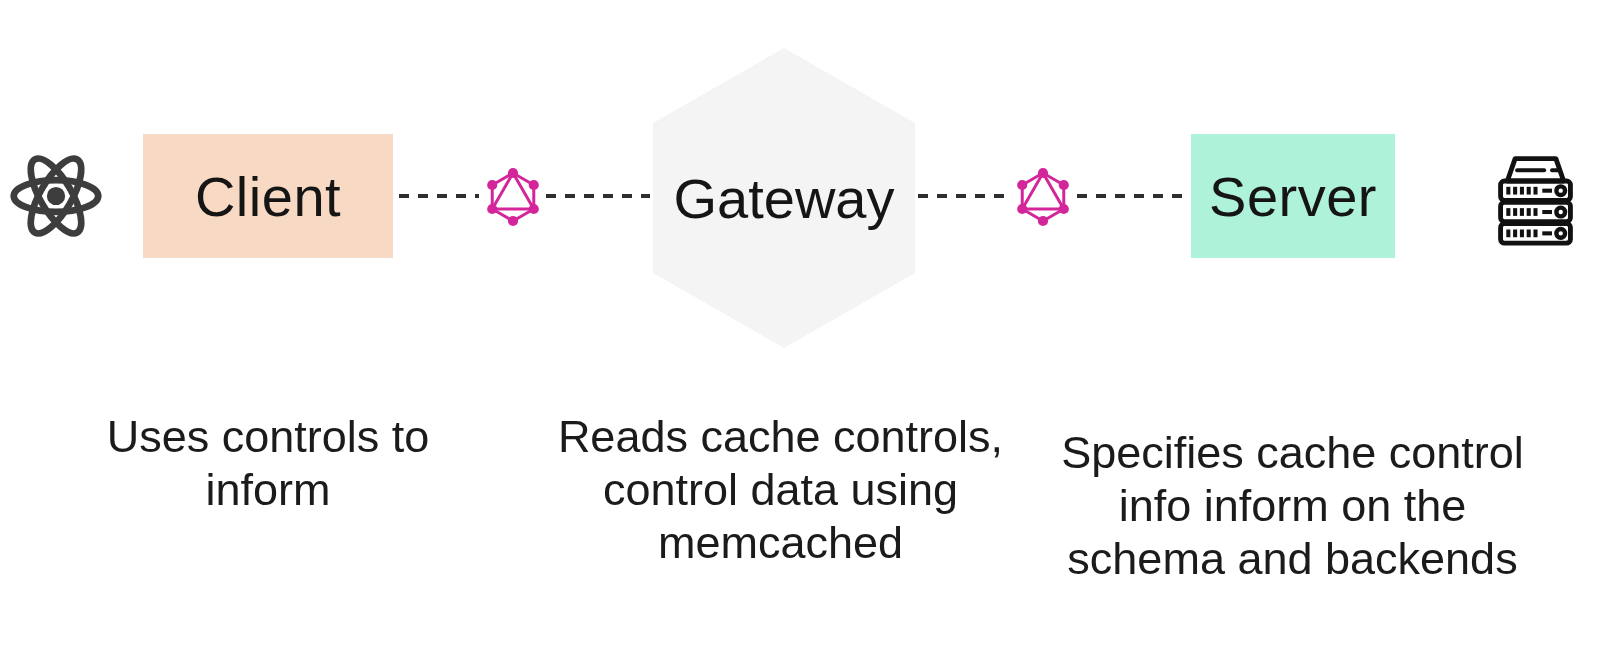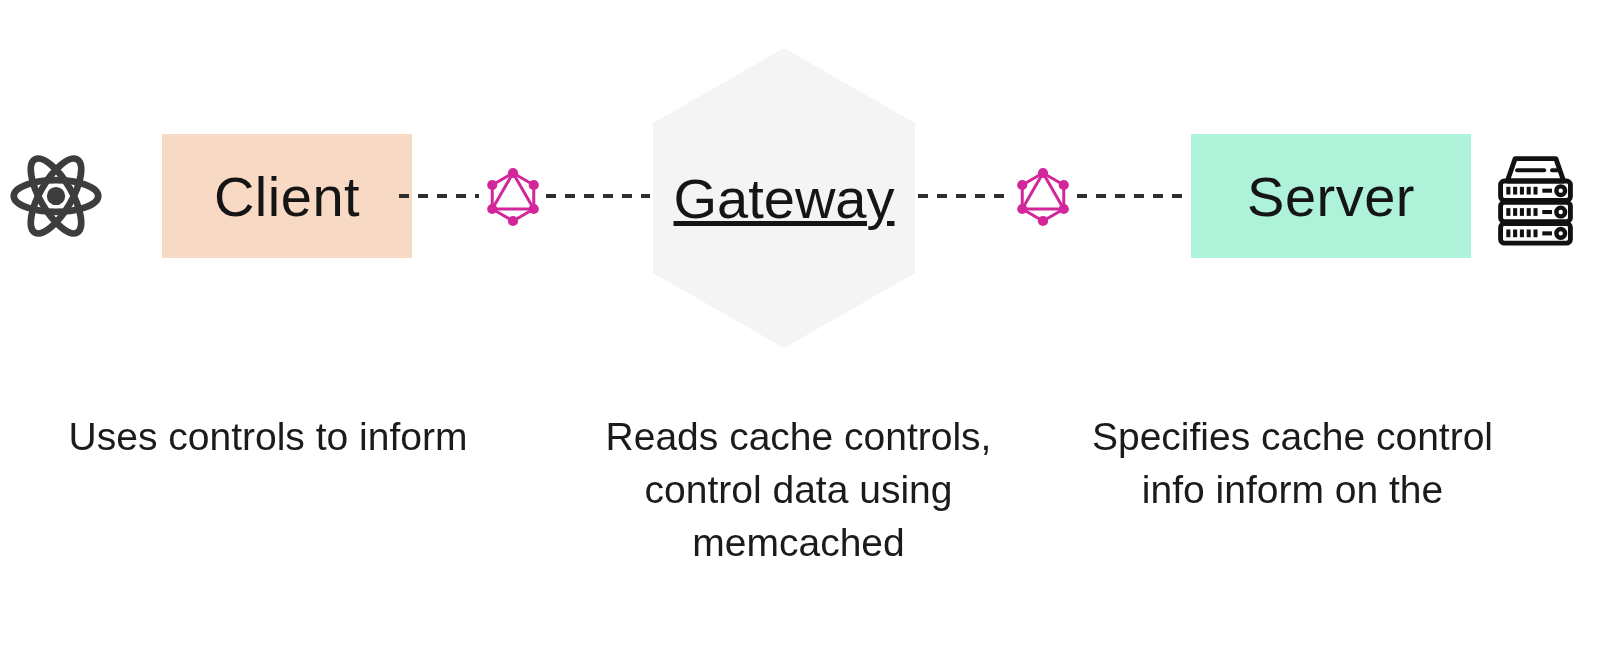--- a/index.html
+++ b/index.html
@@ -19,34 +19,33 @@
 
   
   .node-box {
     display: flex;
     align-items: center;
     justify-content: center;
     font-size: 56px;
     color: #151515;
     letter-spacing: 0.5px;
   }
-  .client-box  { left: 143px; top: 134px; width: 250px; height: 124px; background: #f8dac4; margin-left: 19px; }
-  .server-box  { left: 1191px; top: 134px; width: 280px; height: 124px; background: #aef3d9; }
+  .client-box  { left: 143px; top: 134px; width: 250px; height: 124px; background: #f8dac4; }
+  .server-box  { left: 1191px; top: 134px; width: 204px; height: 124px; background: #aef3d9; }
 
   
   .hexagon {
     left: 653px; top: 48px; width: 262px; height: 300px;
     background: #f4f4f4;
     clip-path: polygon(50% 0%, 100% 25%, 100% 75%, 50% 100%, 0% 75%, 0% 25%);
     display: flex;
     align-items: center;
     justify-content: center;
     font-size: 56px;
     color: #151515;
-    text-decoration: underline;
   }
 
   
   .dash {
     height: 4px;
     top: 194px;
     background: repeating-linear-gradient(90deg, #2e2e2e 0 10px, transparent 10px 19px);
   }
   .dash-1a { left: 399px; width: 80px; }
   .dash-1b { left: 546px; width: 104px; }
@@ -56,27 +55,27 @@
   
   .react-icon   { left: 8px;    top: 148px; width: 96px; height: 96px; }
   .gql-icon-1   { left: 483px;  top: 167px; width: 60px; height: 60px; }
   .gql-icon-2   { left: 1013px; top: 167px; width: 60px; height: 60px; }
   .rack-icon    { left: 1487px; top: 146px; width: 97px; height: 101px; }
 
   
   .caption {
     top: 410px;
     text-align: center;
-    font-size: 39px;
+    font-size: 45px;
     line-height: 53px;
     color: #1b1b1b;
   }
   .caption-client  { left: 38px;   width: 460px; }
-  .caption-gateway { left: 571px;  width: 455px; }
-  .caption-server  { left: 1060px; width: 465px; }
+  .caption-gateway { left: 553px;  width: 455px; }
+  .caption-server  { left: 1060px; width: 465px; margin-top: 16px; }
 </style>
 </head>
 <body>
 
 <div class="canvas">
 
   <div class="abs react-icon">
     <svg viewBox="0 0 100 100" width="100%" height="100%">
       <g stroke="#3d3d3d" stroke-width="7" fill="none">
         <ellipse cx="50" cy="50" rx="44" ry="16.5"></ellipse>
@@ -183,15 +182,16 @@
 
   <div class="abs caption caption-gateway">
     <div>Reads cache controls,</div>
     <div>control data using</div>
     <div>memcached</div>
   </div>
 
   <div class="abs caption caption-server">
     <div>Specifies cache control</div>
     <div>info inform on the</div>
+    <div>schema and backends</div>
   </div>
 
 </div>
 
 </body></html>

